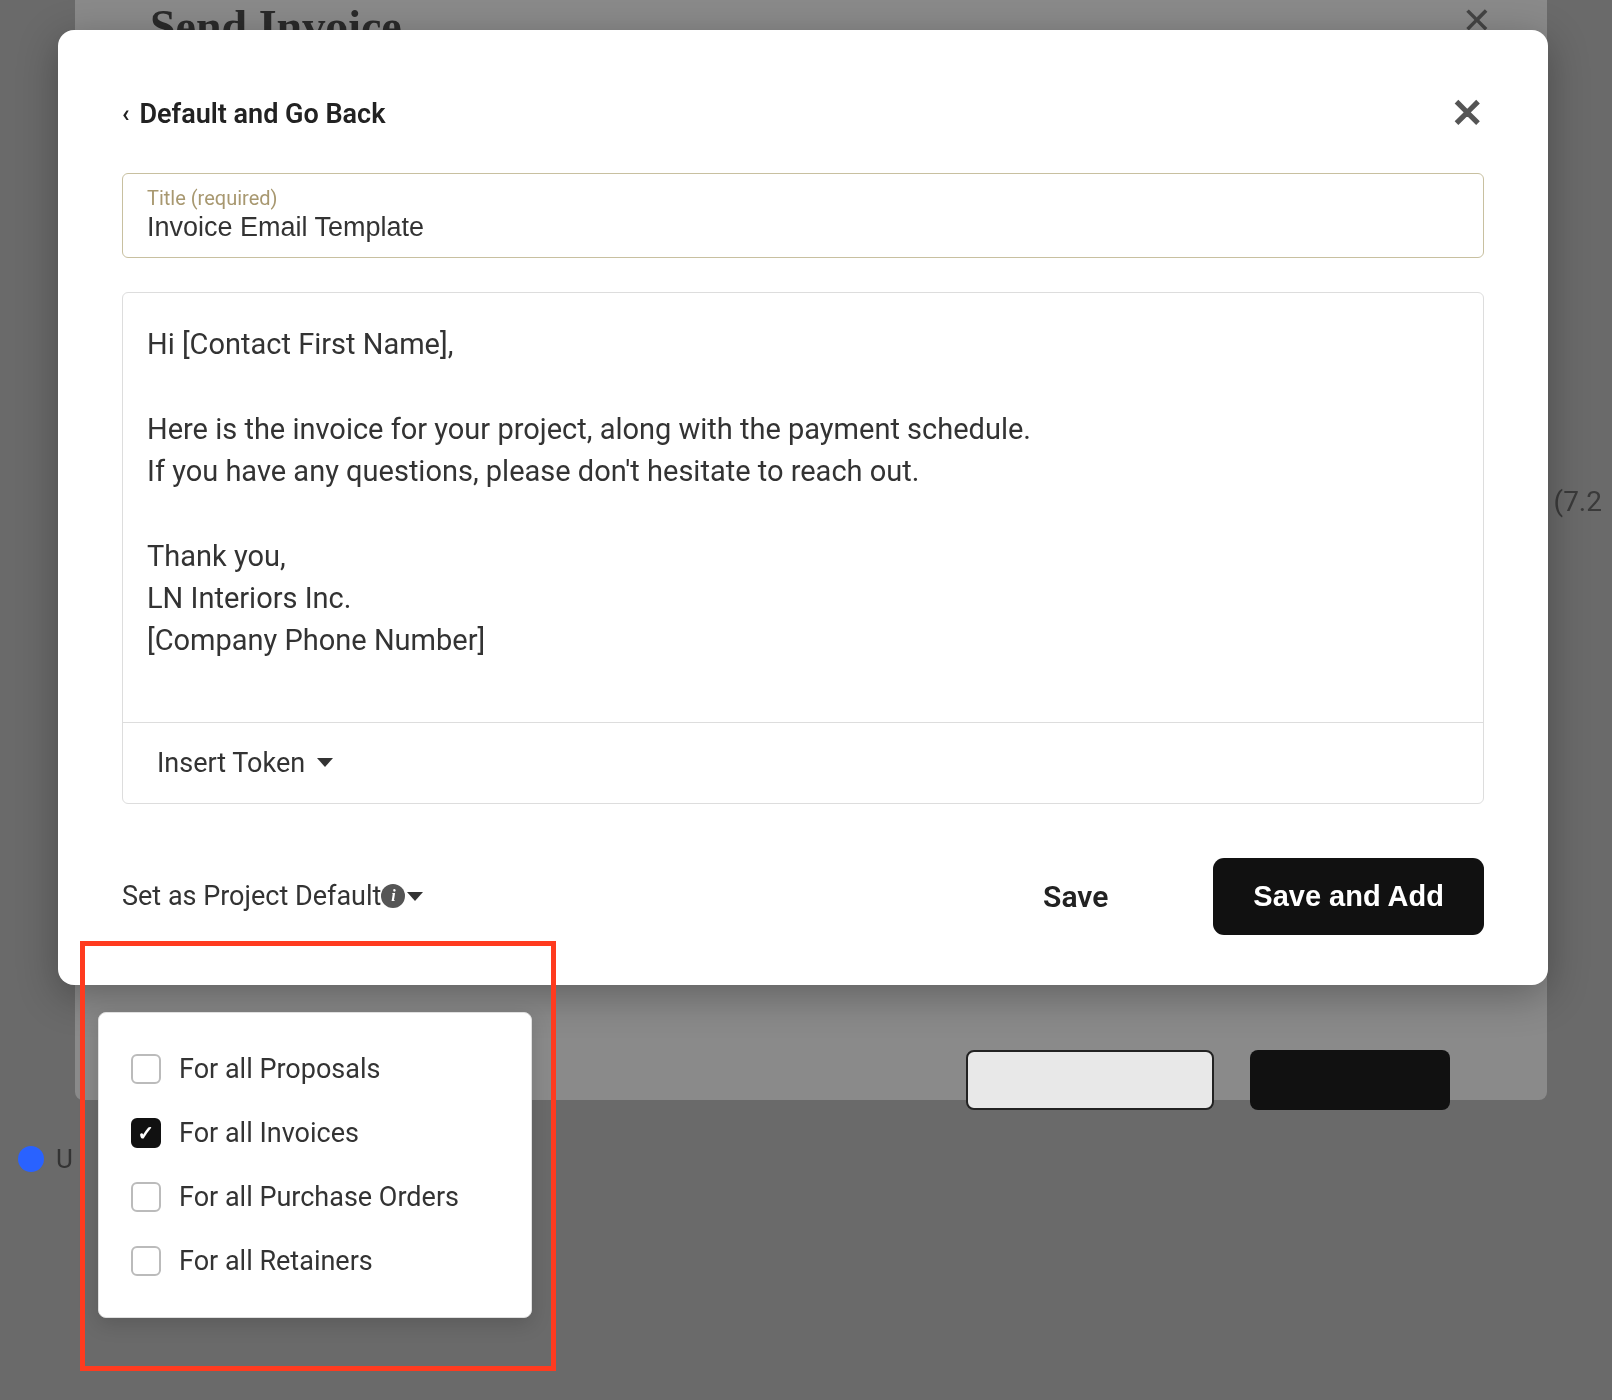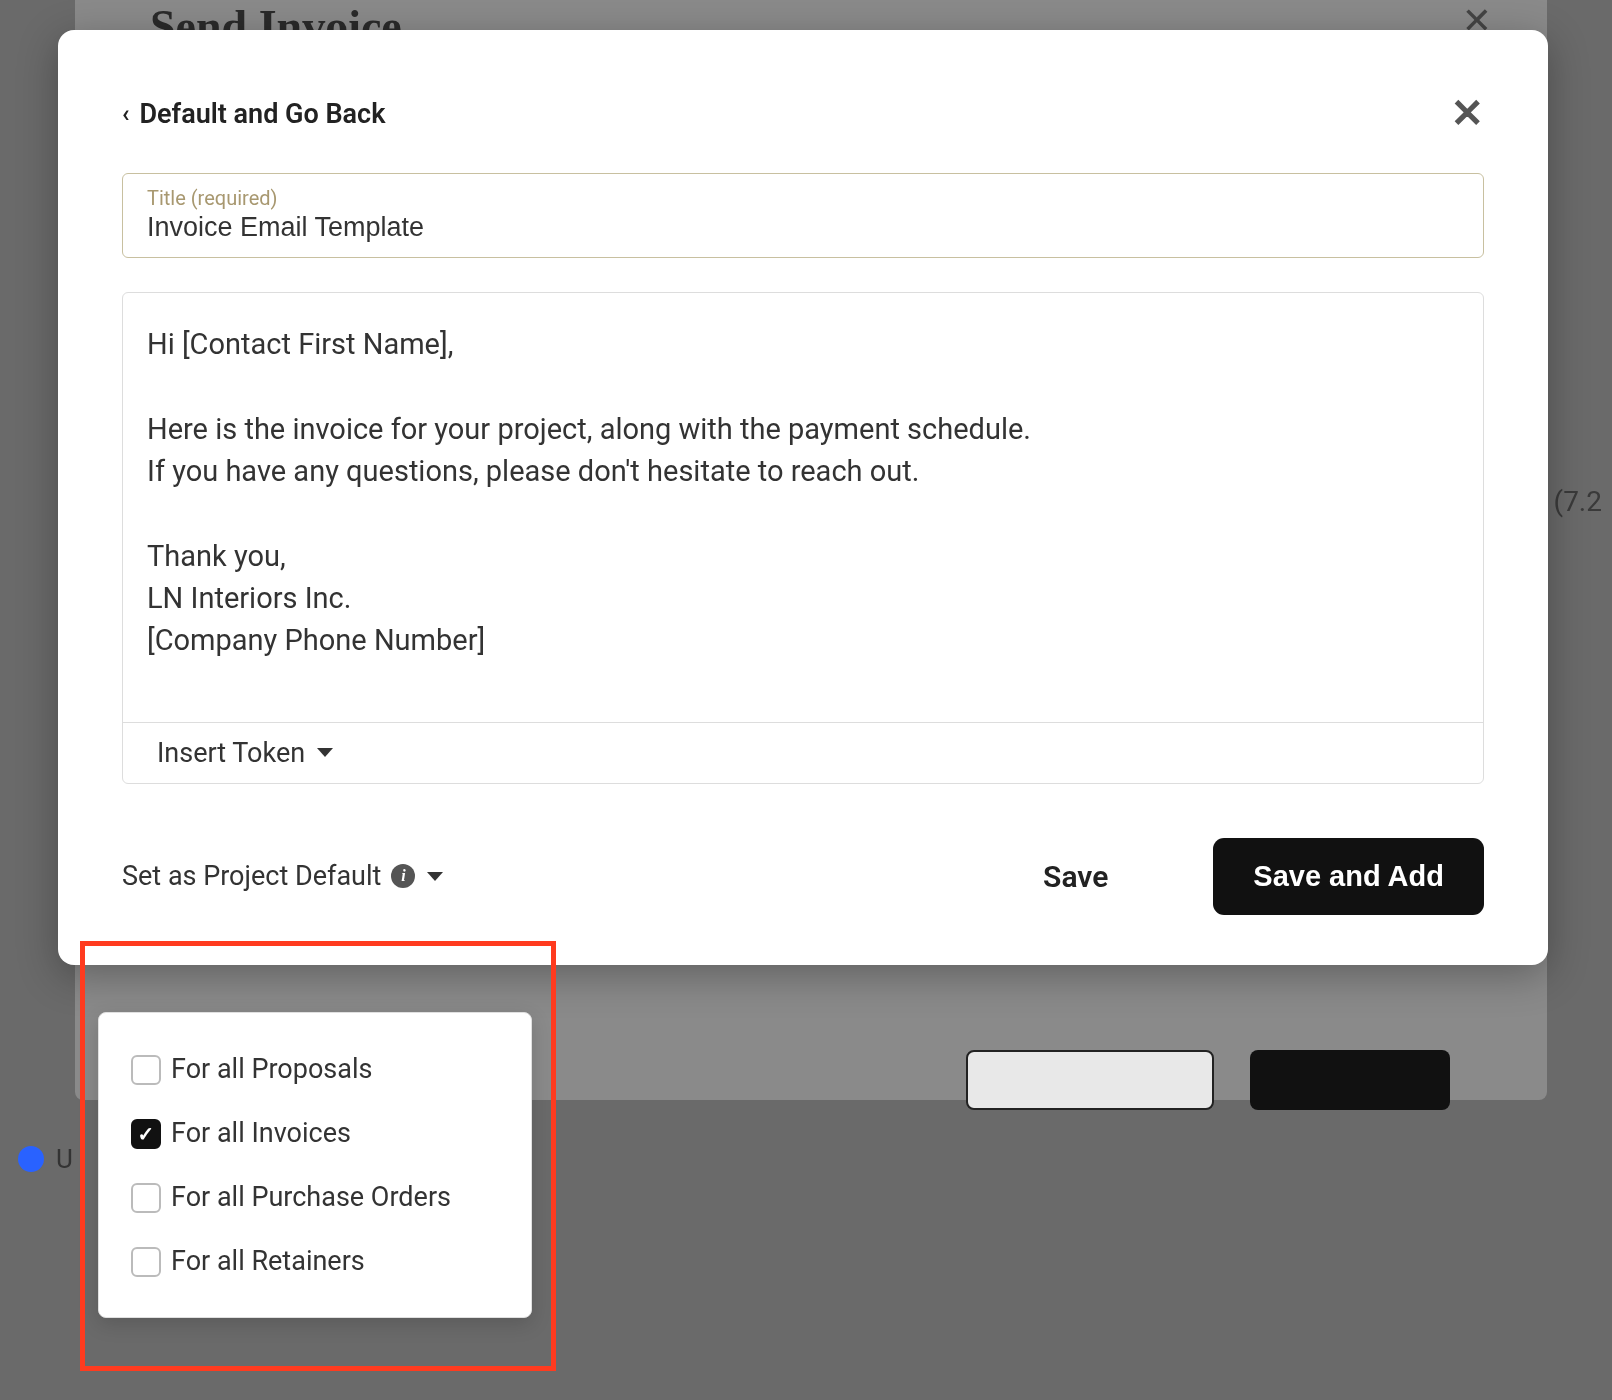--- a/index.html
+++ b/index.html
@@ -155,21 +155,21 @@
     .body-text {
       padding: 30px 24px 60px 24px;
       font-size: 29px;
       line-height: 1.46;
       color: #333;
       white-space: pre-line;
       min-height: 370px;
     }
     .insert-token-bar {
       border-top: 1px solid #ddd;
-      padding: 14px 34px;
+      padding: 24px 34px;
       display: flex;
       align-items: center;
       gap: 10px;
       font-size: 27px;
       color: #333;
       cursor: pointer;
     }
     .caret-down {
       width: 0;
       height: 0;
@@ -180,21 +180,20 @@
     }
     .footer-row {
       display: flex;
       justify-content: space-between;
       align-items: center;
       margin-top: 54px;
     }
     .default-trigger {
       display: flex;
       align-items: center;
-      gap: 10px;
       font-size: 27px;
       color: #333;
       cursor: pointer;
       position: relative;
     }
     .info-icon {
       width: 24px;
       height: 24px;
       border-radius: 50%;
       background: #555;
@@ -246,22 +245,22 @@
       width: 434px;
       background: #fff;
       border: 1px solid #e0e0e0;
       border-radius: 8px;
       box-shadow: 0 6px 20px rgba(0,0,0,0.15);
       padding: 24px 0;
       z-index: 5;
     }
     .dropdown-item {
       display: flex;
-      align-items: flex-end;
-      gap: 10px;
+      align-items: center;
+      gap: 18px;
       padding: 16px 32px;
       font-size: 27px;
       color: #333;
       cursor: pointer;
     }
     .checkbox {
       width: 30px;
       height: 30px;
       border: 2px solid #bbb;
       border-radius: 6px;

